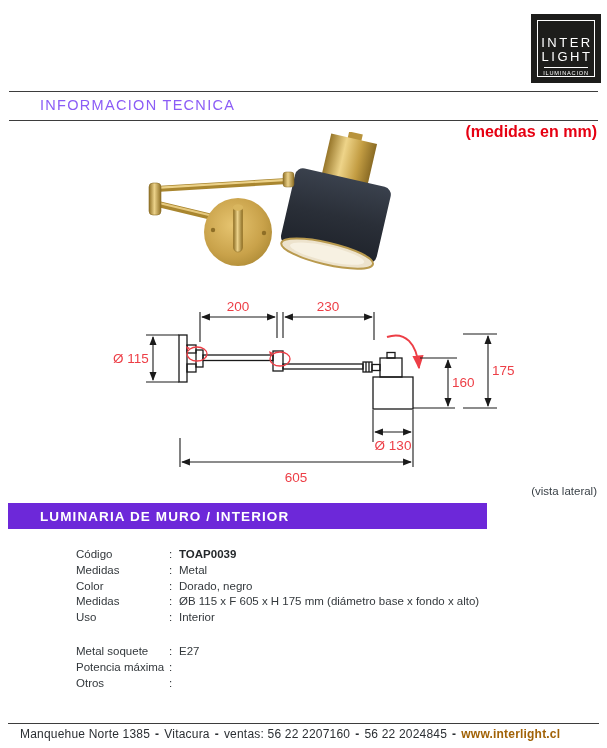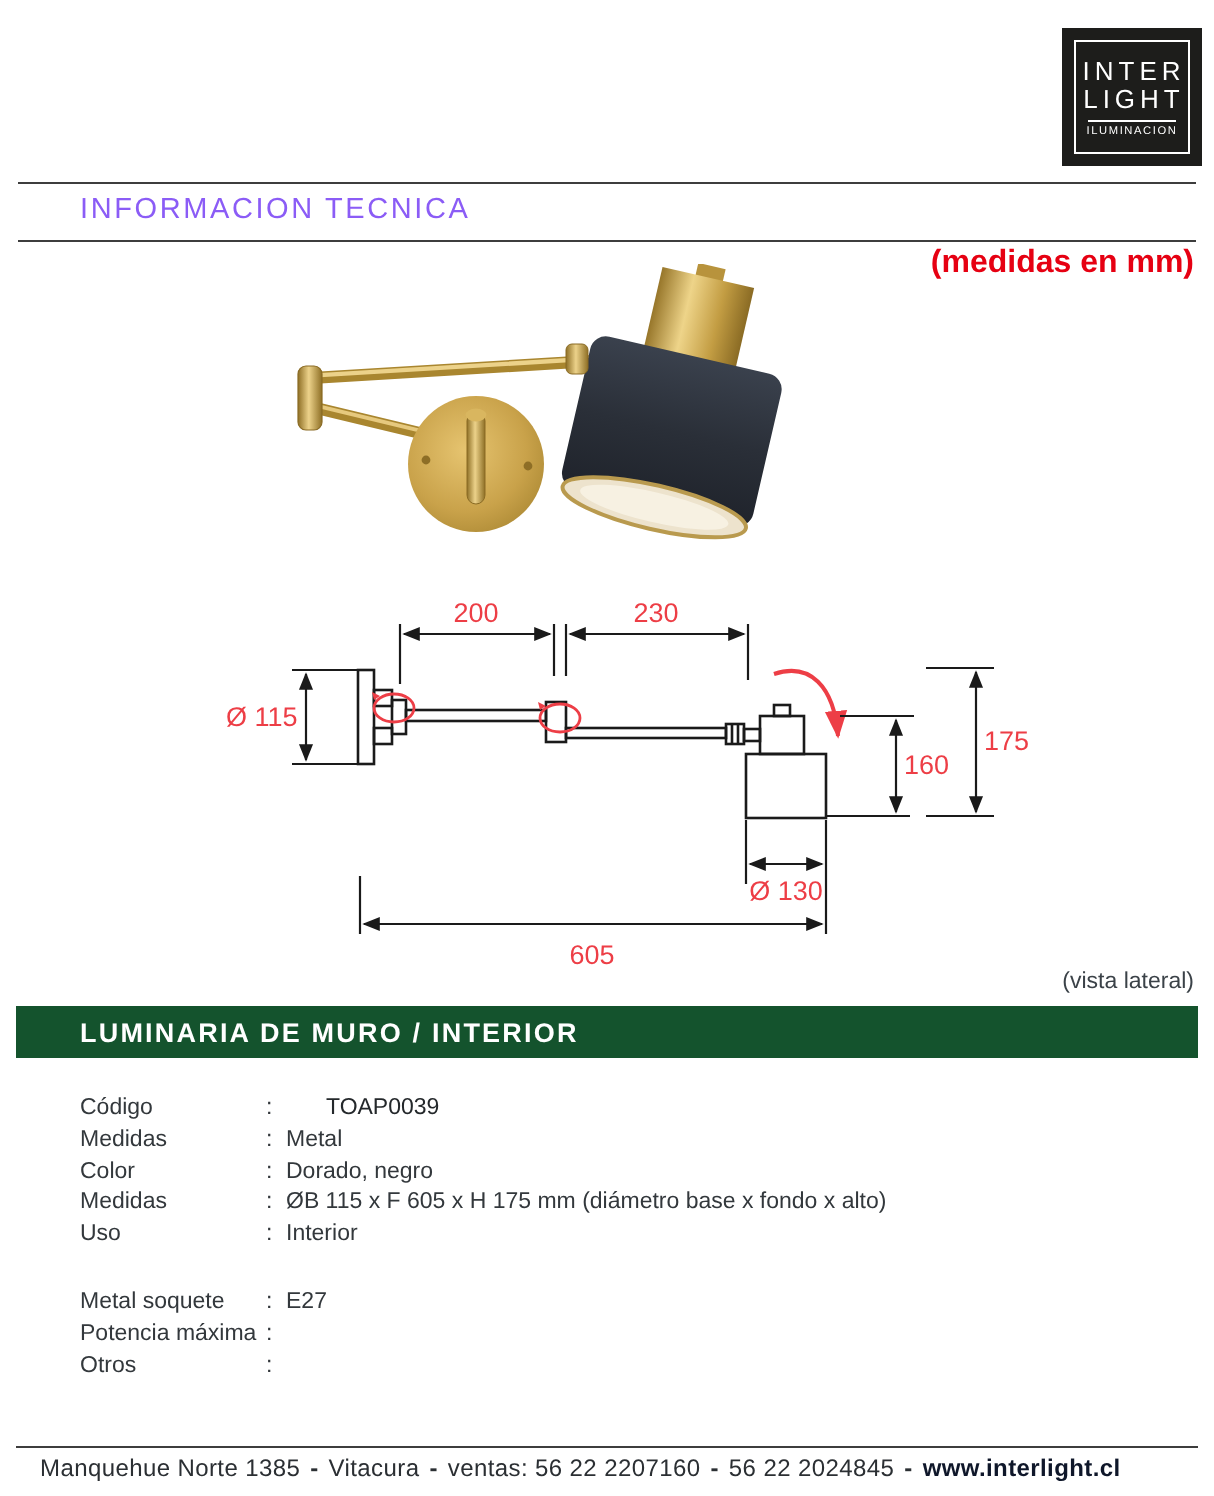--- a/index.html
+++ b/index.html
@@ -2,56 +2,56 @@
 <html><head>
 <meta charset="utf-8">
 <style>
   * { margin:0; padding:0; box-sizing:border-box; }
   html,body { background:#ffffff; }
   body { font-family:"Liberation Sans", sans-serif; }
   #page { position:relative; width:607px; height:748px; background:#fff; overflow:hidden; }
 
   
   .logo { position:absolute; left:531px; top:14px; width:70px; height:69px; background:#1d1d1b; display:flex; align-items:center; justify-content:center; }
-  .logo-inner { width:58px; height:57px; border:1.5px solid #fff; display:flex; flex-direction:column; align-items:center; justify-content:center; }
+  .logo-inner { width:58px; height:57px; border:1.5px solid #fff; display:flex; flex-direction:column; align-items:center; justify-content:flex-end; }
   .logo-word { color:#fff; font-size:13px; letter-spacing:2.5px; line-height:14px; font-weight:400; padding-left:2px; }
   .logo-rule { width:44px; height:1px; background:#fff; margin:3px 0 2px 0; }
   .logo-sub { color:#fff; font-size:5.6px; letter-spacing:0.8px; }
 
   
   .rule { position:absolute; left:9px; width:589px; height:1.4px; background:#3d3d3d; }
   .rule-top { top:91px; }
   .rule-mid { top:120px; }
   .page-title { position:absolute; left:40px; top:97px; font-size:14.5px; letter-spacing:1.3px; color:#8b5cf6; font-weight:500; }
   .units-note { position:absolute; right:10px; top:123px; font-size:16px; font-weight:bold; color:#e60012; }
   .view-note { position:absolute; right:10px; top:485px; font-size:11.5px; color:#3b4248; }
 
   .photo-svg { position:absolute; left:125px; top:132px; }
   .drawing-svg { position:absolute; left:100px; top:290px; }
   .dim-text { font-family:"Liberation Sans", sans-serif; font-size:13.5px; fill:#ed3e46; }
 
   
-  .section-bar { position:absolute; left:8px; top:503px; width:591px; height:26px; background:#14532d; display:flex; align-items:center; }
+  .section-bar { position:absolute; left:8px; top:503px; width:479px; height:26px; background:#6d28d9; display:flex; align-items:center; }
   .section-title { color:#ffffff; font-size:13.5px; font-weight:bold; letter-spacing:1.1px; padding-left:32px; }
 
   
   .spec-group { position:absolute; left:40px; width:550px; }
   .spec-group-1 { top:547px; }
   .spec-group-2 { top:644px; }
   .spec-row { display:flex; font-size:11.5px; color:#33383c; line-height:15.8px; }
-  .spec-label { width:93px; flex-shrink:0; }
+  .spec-label { width:93px; flex-shrink:0;margin-left:36px; }
   .spec-sep { width:10px; flex-shrink:0; }
-  .spec-bold { font-weight:normal; color:#24282b; white-space:pre;margin-left:20px; }
+  .spec-bold { font-weight:bold; color:#24282b; white-space:pre; }
   .spec-pre { white-space:pre; }
 
   
   .footer-rule { position:absolute; left:8px; top:723px; width:591px; height:1.2px; background:#3d3d3d; }
   .footer { position:absolute; left:20px; top:727px; width:578px; font-size:12px; color:#2b2f33; letter-spacing:0.2px; white-space:nowrap; }
   .footer .dash { font-weight:bold; padding:0 5px; }
-  .footer .site { font-weight:bold; color:#0f172a; }
+  .footer .site { font-weight:bold; color:#a16207; }
 </style>
 </head>
 <body>
 
 <div id="page">
 
   <div class="logo">
     <div class="logo-inner">
       <span class="logo-word">INTER</span>
       <span class="logo-word">LIGHT</span>

